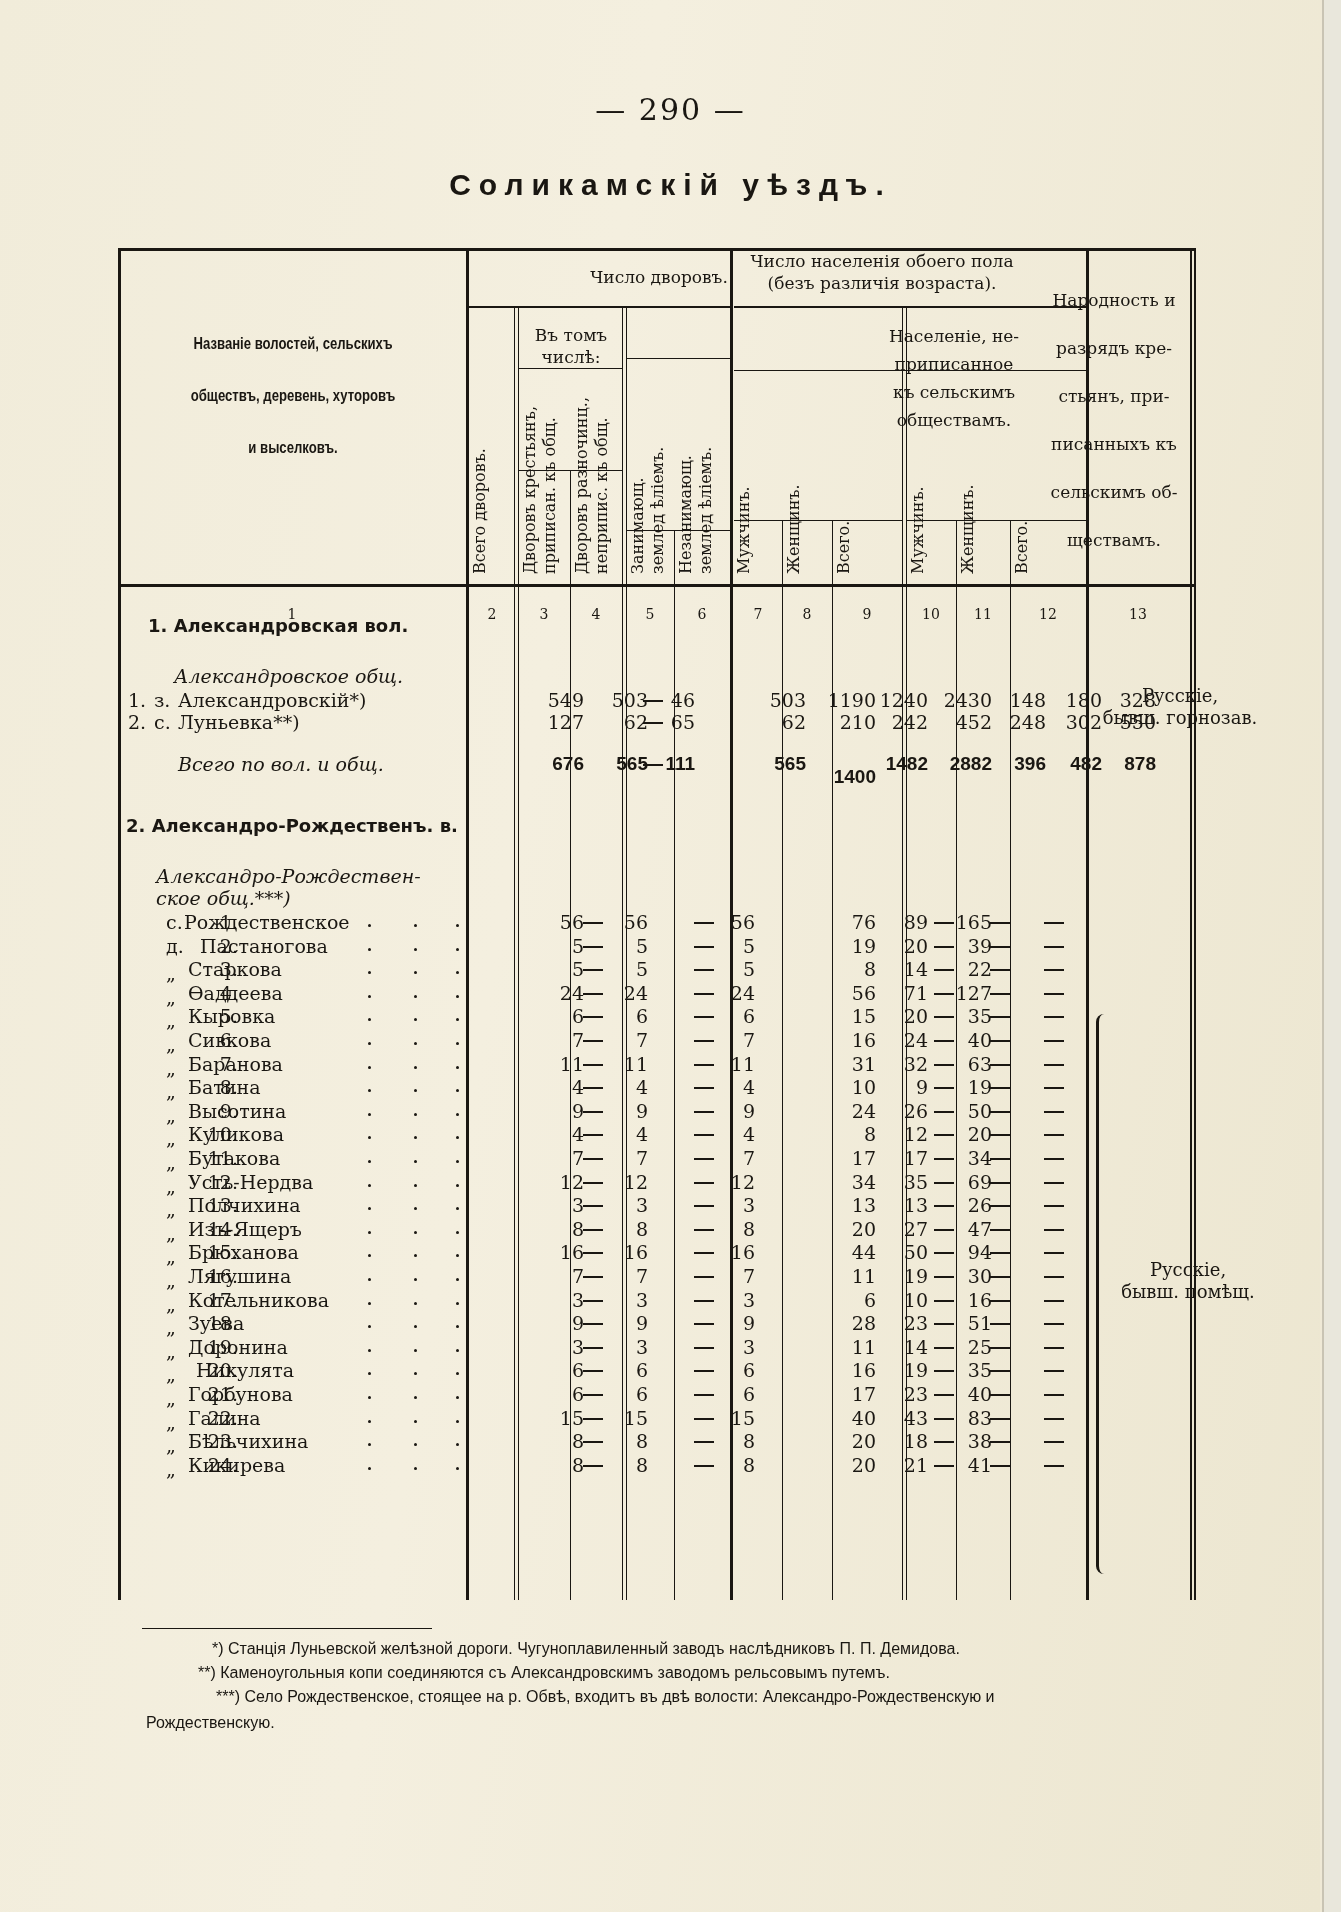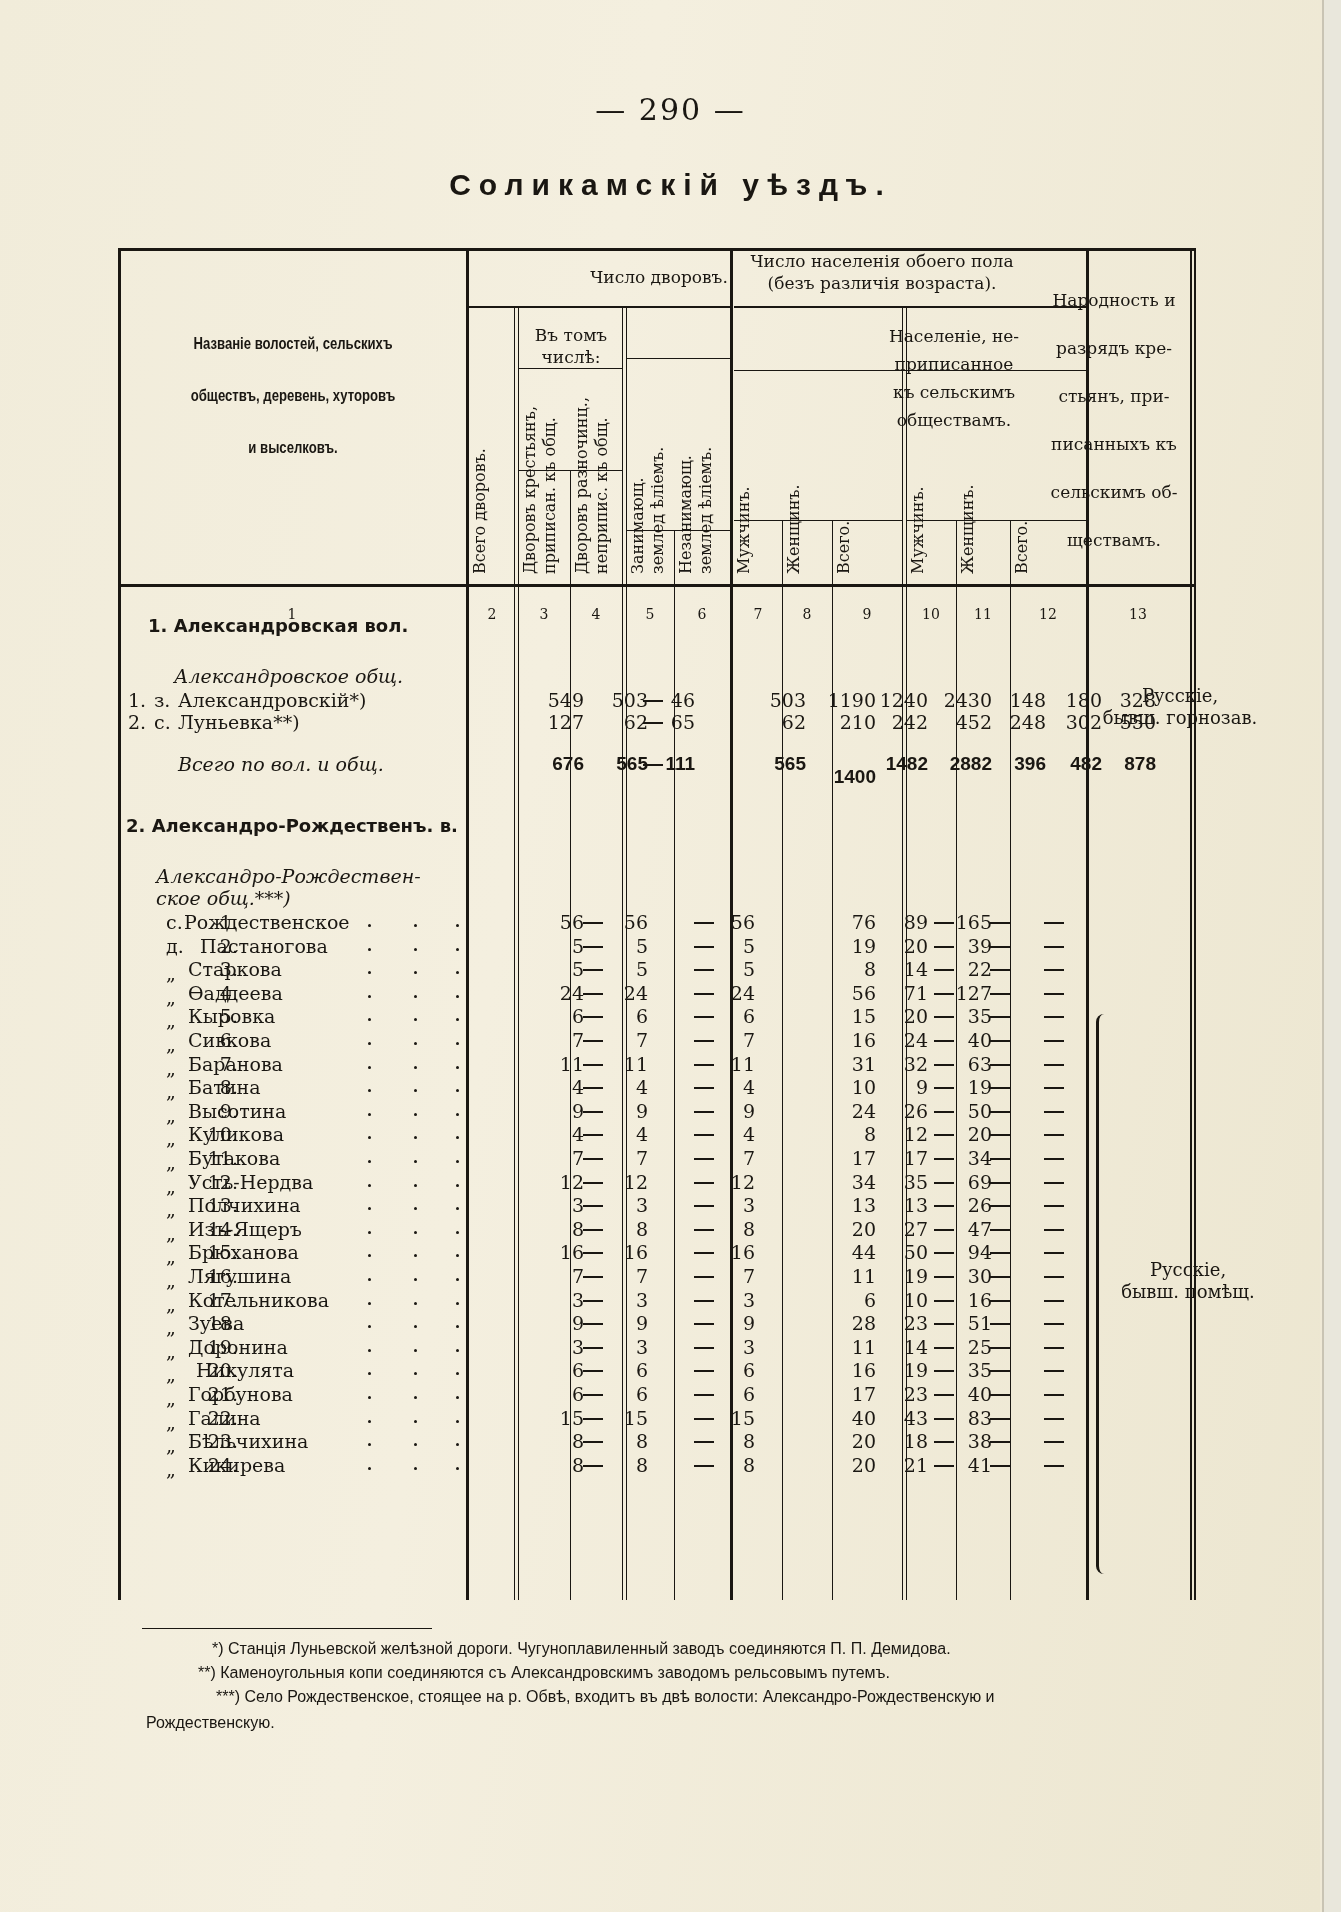--- a/index.html
+++ b/index.html
@@ -601,17 +601,17 @@
       <div class="dash" style="left:872px;top:1216.8000000000002px;"></div>
       <div class="dash" style="left:926px;top:1216.8000000000002px;"></div>
       <div class="brace" style="left:978px;top:766px;width:10px;height:560px;"></div>
       <div class="hdr" style="left:980px;top:1010px;width:180px;font-size:18px;line-height:24px;">Русскіе,</div>
       <div class="hdr" style="left:980px;top:1032px;width:180px;font-size:18px;line-height:24px;">бывш. помѣщ.</div>
     </div>
 </div>
 
 <div id="footer">
     <div style="position:absolute;left:142px;top:1628px;width:290px;height:1px;background:#1a1712;"></div>
-    <div class="foot" style="left:212px;top:1640px;">*) Станція Луньевской желѣзной дороги. Чугуноплавиленный заводъ соединяются П. П. Демидова.</div>
+    <div class="foot" style="left:212px;top:1640px;">*) Станція Луньевской желѣзной дороги. Чугуноплавиленный заводъ наслѣдниковъ П. П. Демидова.</div>
     <div class="foot" style="left:198px;top:1664px;">**) Каменоугольныя копи соединяются съ Александровскимъ заводомъ рельсовымъ путемъ.</div>
     <div class="foot" style="left:216px;top:1688px;">***) Село Рождественское, стоящее на р. Обвѣ, входитъ въ двѣ волости: Александро-Рождественскую и</div>
     <div class="foot" style="left:146px;top:1714px;">Рождественскую.</div>
   </div>
 
 </body></html>

